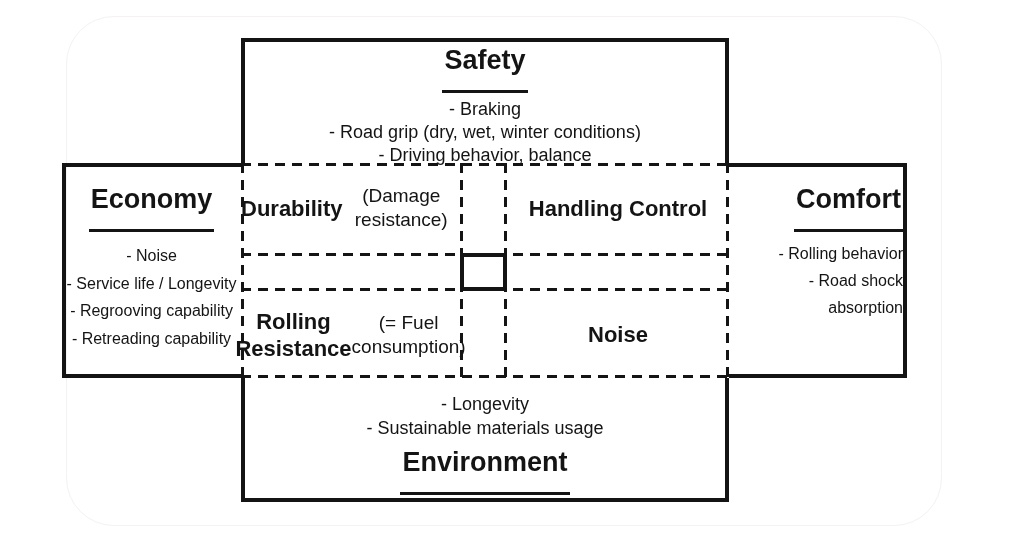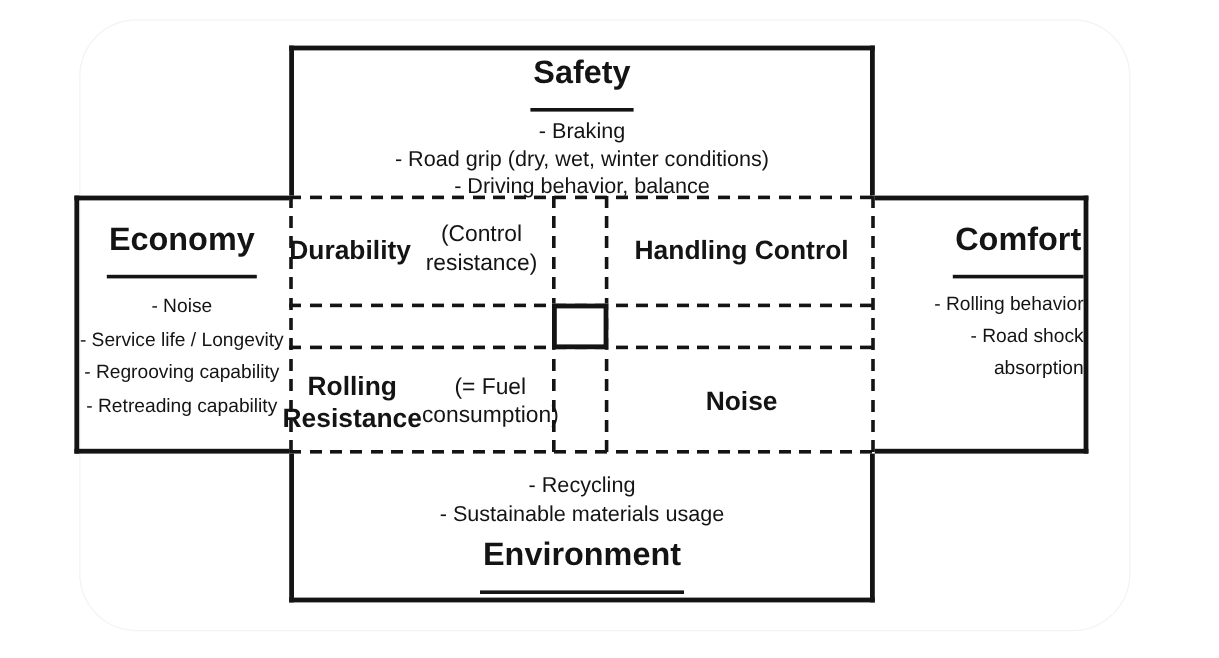--- a/index.html
+++ b/index.html
@@ -101,29 +101,29 @@
   <div class="panel comfort-panel">
     <span class="panel-title">Comfort</span>
     <div class="items">
       <div>- Rolling behavior</div>
       <div>- Road shock absorption</div>
     </div>
   </div>
 
   <div class="panel environment-panel">
     <div class="items">
-      <div>- Recycling</div>
+      <div>- Longevity</div>
       <div>- Sustainable materials usage</div>
     </div>
     <span class="panel-title">Environment</span>
   </div>
 
   <div class="cell cell-durability">
     <div class="cell-label">Durability</div>
-    <div class="cell-sub">(Control resistance)</div>
+    <div class="cell-sub">(Damage resistance)</div>
   </div>
   <div class="cell cell-rolling">
     <div class="cell-label">Rolling Resistance</div>
     <div class="cell-sub">(= Fuel consumption)</div>
   </div>
   <div class="cell cell-handling">
     <div class="cell-label">Handling Control</div>
   </div>
   <div class="cell cell-noise">
     <div class="cell-label">Noise</div>

